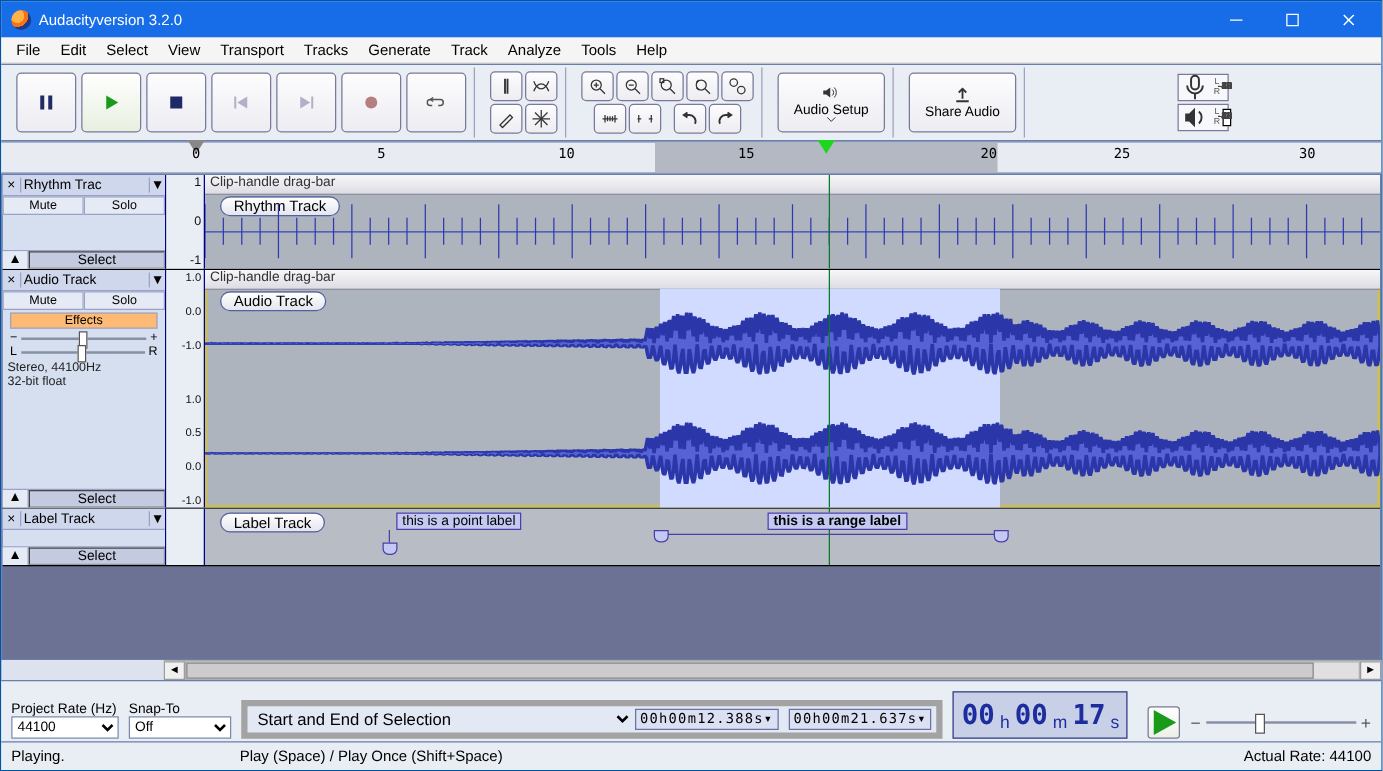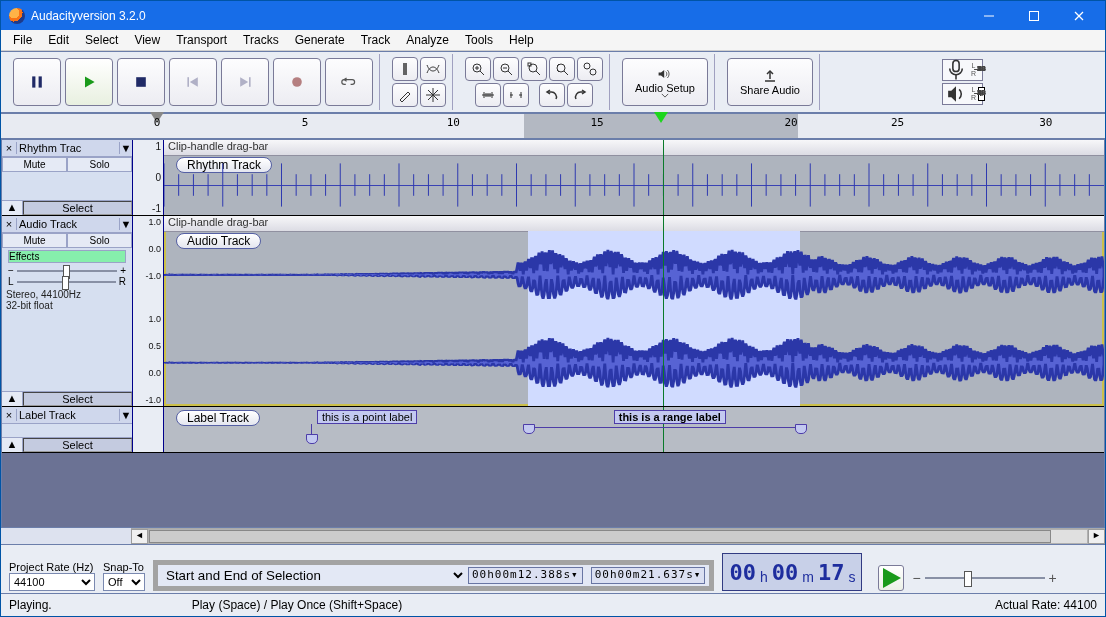--- a/index.html
+++ b/index.html
@@ -31,21 +31,21 @@
 .ruler .marker.edit{border-top-color:#888}
 .tracks{flex:1;overflow:hidden;background:#6b7294;display:flex;flex-direction:column;border:1px solid #6b7eaa}
 .track{display:flex;border-bottom:1px solid #000}
 .tcp{width:130px;background:#d6dff0;border-right:1px solid #00008b;display:flex;flex-direction:column;font-size:11px}
 .tcp-head{display:flex;height:16px;border-bottom:1px solid #9aa3c7;background:#cfd7ec;align-items:center}
 .tcp-head .x{width:14px;text-align:center;border-right:1px solid #9aa3c7}
 .tcp-head .title{flex:1;padding:0 2px;overflow:hidden;white-space:nowrap}
 .tcp-head .dd{width:12px;text-align:center;border-left:1px solid #9aa3c7}
 .tcp-ms{display:flex}
 .tcp-ms button{flex:1;background:#e5eaf5;border:1px solid #9aa3c7;font-size:10px;padding:1px 0}
-.tcp-fx{border:1px solid #9aa3c7;background:#86efac;margin:2px 6px;font-size:10px}
+.tcp-fx{text-align:center;border:1px solid #9aa3c7;background:#fdba74;margin:2px 6px;font-size:10px}
 .tcp .sliderrow{display:flex;align-items:center;justify-content:space-between;padding:0 6px;font-size:10px}
 .tcp .sliderrow .bar{flex:1;height:2px;background:#8890a5;margin:0 3px;position:relative}
 .tcp .sliderrow .bar::after{content:"";position:absolute;left:46%;top:-5px;width:5px;height:12px;background:#fff;border:1px solid #555}
 .tcp .info{font-size:10px;padding:2px 4px;color:#222}
 .tcp .footer{margin-top:auto;display:flex;border-top:1px solid #9aa3c7}
 .tcp .footer .arrow{width:20px;text-align:center;border-right:1px solid #9aa3c7;background:#e5eaf5}
 .tcp .footer .sel{flex:1;text-align:center;background:#c4cbe0;border:1px inset #999}
 .vscale{width:26px;background:#e9edf4;border-right:1px solid #00008b;display:flex;flex-direction:column;justify-content:space-between;align-items:flex-end;padding:1px 2px;font-size:10px;color:#111}
 .wave{flex:1;position:relative;background:#aeb4be;overflow:hidden}
 .wave.selected{outline:2px solid #ccc04a;outline-offset:-2px}
@@ -567,21 +567,21 @@
     <div class="btn">►</div>
   </div>
 
   <div class="lowbar">
     <div class="field">
       <span>Project Rate (Hz)</span>
       <select style="width:86px"><option>44100</option></select>
     </div>
     <div class="field">
       <span>Snap-To</span>
-      <select style="width:42px"><option>Off</option></select>
+      <select style="width:82px"><option>Off</option></select>
     </div>
     <div class="selbox">
       <select style="width:304px;border:0;background:transparent"><option>Start and End of Selection</option></select>
       <div style="display:flex;gap:8px">
         <span class="timespin"><span>00h00m12.388s</span>▾</span>
         <span class="timespin"><span>00h00m21.637s</span>▾</span>
       </div>
     </div>
     <div class="digital">
       <span class="seg">00</span>

